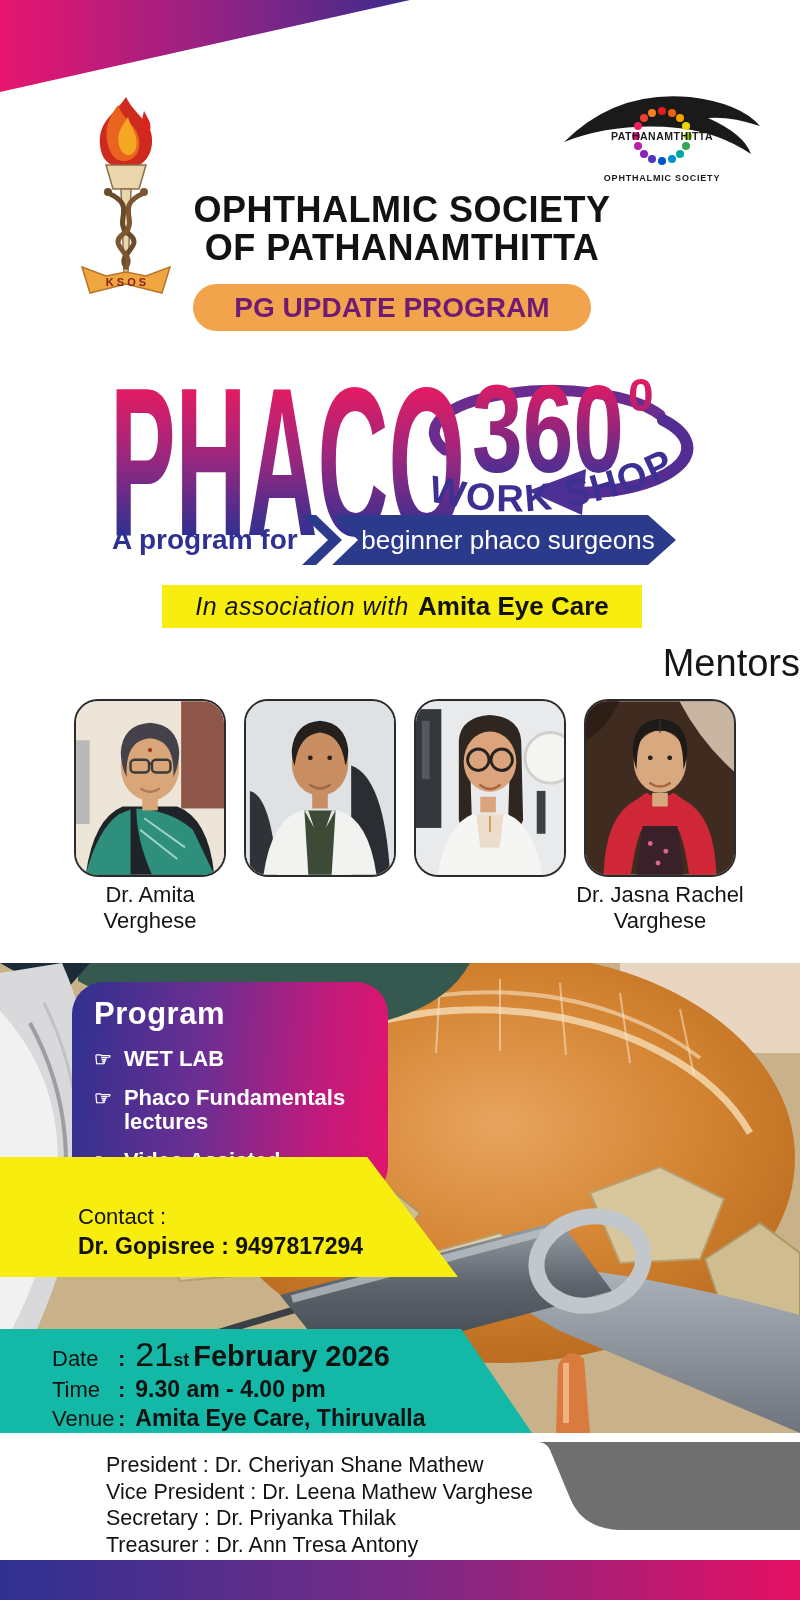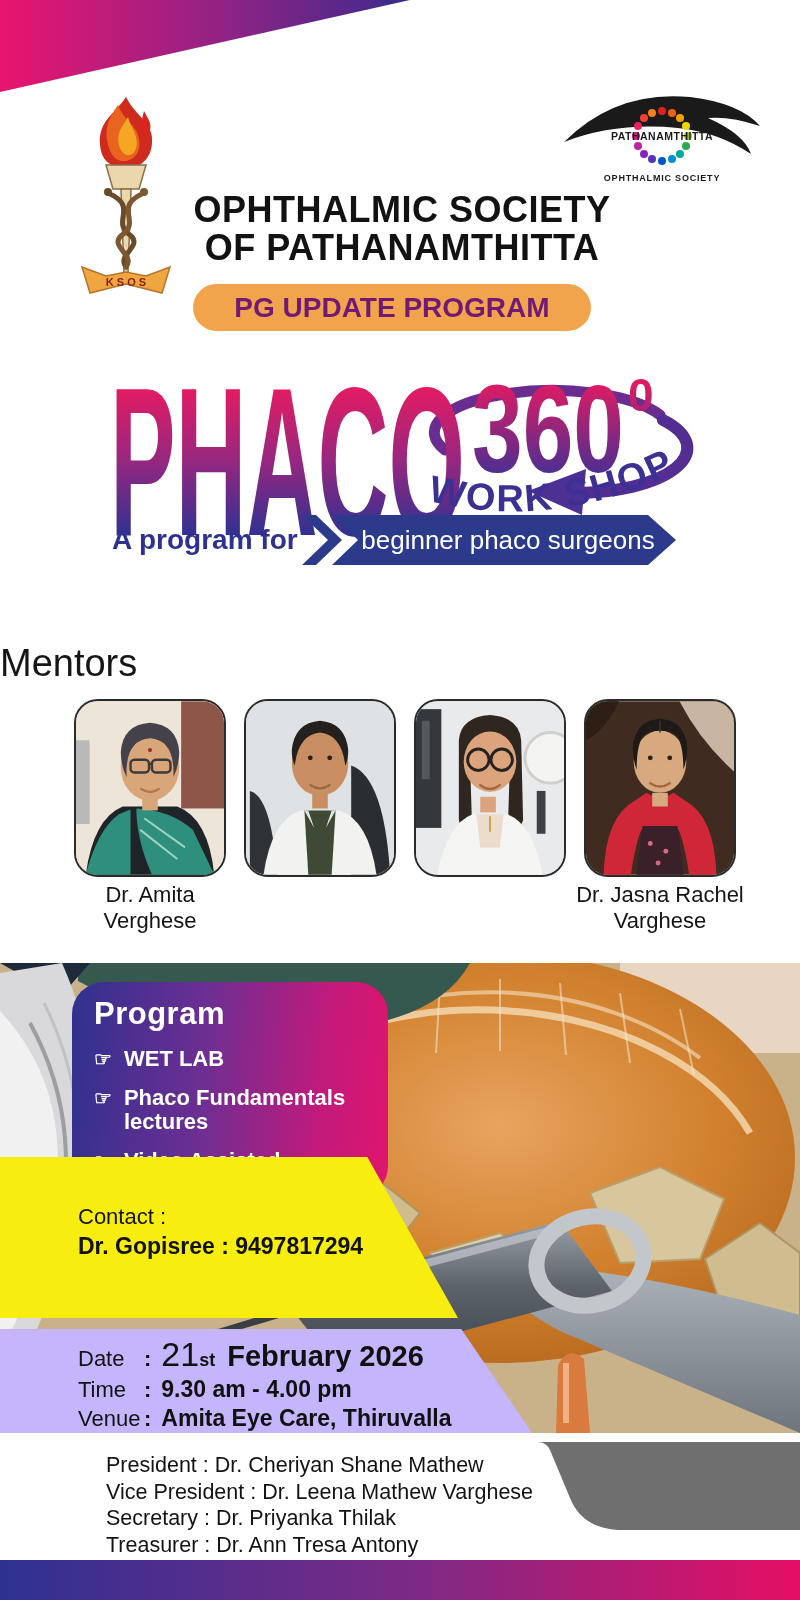--- a/index.html
+++ b/index.html
@@ -16,49 +16,49 @@
   
   .tagline-prefix{left:112px;top:524px;font-size:28px;font-weight:600;color:#2E3192;}
 
   
   .assoc-strip{left:162px;top:585px;width:480px;height:43px;background:#F7EE0F;
     display:flex;align-items:center;justify-content:center;gap:9px;}
   .assoc-script{font-style:italic;font-size:25px;font-weight:500;letter-spacing:.5px;color:#141414;}
   .assoc-bold{font-size:26px;font-weight:800;color:#121212;}
 
   
-  .mentors-heading{left:0;top:642px;width:800px;text-align:left;font-size:38px;font-weight:500;color:#161616;}
+  .mentors-heading{left:0;top:642px;width:800px;text-align:right;font-size:38px;font-weight:500;color:#161616;}
   .mentor-card{top:699px;width:152px;height:178px;border:2px solid #2b2b2b;border-radius:24px;
     overflow:hidden;background:#ddd;box-sizing:border-box;}
   .mentor-card svg{display:block;width:100%;height:100%;}
   .mentor-name{top:882px;width:188px;text-align:center;font-size:22px;line-height:26px;font-weight:500;color:#141414;}
 
   
   .photo-wrap{left:0;top:963px;width:800px;height:470px;}
   .program-box{left:72px;top:982px;width:316px;height:216px;border-radius:32px;
     background:linear-gradient(95deg,#30318F 0%,#6E2E92 42%,#C21A7B 78%,#E0156D 100%);
     color:#fff;box-sizing:border-box;padding:14px 0 0 22px;}
   .program-heading{font-size:31px;font-weight:800;letter-spacing:.5px;}
   .program-item{display:flex;gap:12px;margin-top:15px;font-size:22px;font-weight:700;line-height:24px;}
   .hand{font-size:20px;line-height:24px;}
   .program-item-text{white-space:pre-line;}
 
-  .yellow-a{left:0;top:1157px;width:458px;height:161px;background:#F7EE0F;
+  .yellow-a{left:0;top:1157px;width:458px;height:120px;background:#F7EE0F;
     clip-path:polygon(0 0,80.2% 0,100% 100%,0 100%);box-sizing:border-box;padding:46px 0 0 78px;}
   .contact-label{font-size:22px;font-weight:500;line-height:28px;color:#131313;}
   .contact-line{font-size:23px;font-weight:800;line-height:31px;color:#121212;}
 
-  .yellow-b{left:0;top:1329px;width:532px;height:104px;background:#c4b5fd;
-    clip-path:polygon(0 0,86.7% 0,100% 100%,0 100%);box-sizing:border-box;padding:6px 0 0 78px;}
+  .yellow-b{left:0;top:1329px;width:532px;height:104px;background:#14b8a6;
+    clip-path:polygon(0 0,86.7% 0,100% 100%,0 100%);box-sizing:border-box;padding:6px 0 0 52px;}
   .ev-row{display:flex;align-items:baseline;}
   .ev-label{width:66px;font-size:22px;font-weight:500;color:#131313;}
   .ev-colon{font-size:22px;font-weight:600;margin-right:10px;}
   .ev-date-day{font-size:34px;font-weight:400;}
   .ev-date-ord{font-size:18px;font-weight:800;vertical-align:super;}
-  .ev-date-rest{font-size:29px;font-weight:800;margin-left:12px;}
+  .ev-date-rest{font-size:29px;font-weight:800;margin-left:4px;}
   .ev-val{font-size:23px;font-weight:800;}
   .row-time,.row-venue{margin-top:2px;}
 
   .officers{left:78px;top:1452px;width:600px;}
   .officer-line{font-size:21.5px;line-height:26.5px;font-weight:500;color:#131313;margin-left:28px;}
 
   .gray-block{left:538px;top:1442px;width:262px;height:88px;}
   .bottom-bar{left:0;top:1560px;width:800px;height:40px;
     background:linear-gradient(90deg,#2E3192 0%,#7C2A86 52%,#E50F63 100%);}
 </style>
@@ -150,20 +150,24 @@
     </text>
   </svg>
 
   <div class="abs tagline-prefix">A program for</div>
   <svg class="abs" style="left:300px;top:514px" width="380" height="52" viewBox="0 0 380 52">
     <polygon points="2,1 16,1 42,26 16,51 2,51 28,26" fill="#2C3A8C"></polygon>
     <polygon points="32,1 348,1 376,26 348,51 32,51 58,26" fill="#2C3A8C"></polygon>
     <text x="208" y="35" text-anchor="middle" font-size="26" fill="#ffffff" font-weight="500">beginner phaco surgeons</text>
   </svg>
 
+  <div class="abs assoc-strip">
+    <span class="assoc-script">In association with</span>
+    <span class="assoc-bold">Amita Eye Care</span>
+  </div>
 
   <div class="abs mentors-heading">Mentors</div>
 
   <div class="abs mentor-card" style="left:74px">
     <svg viewBox="0 0 152 178">
       <rect width="152" height="178" fill="#ECE5D8"></rect>
       <rect x="108" y="0" width="44" height="110" fill="#8D5648"></rect>
       <rect x="0" y="40" width="14" height="86" fill="#B9B9B9"></rect>
       <path d="M10,178 Q18,120 48,108 L104,108 Q136,120 142,178 Z" fill="#1F2428"></path>
       <path d="M62,110 Q98,112 120,132 L142,178 L78,178 Q62,142 62,110 Z" fill="#2E8F7C"></path>

